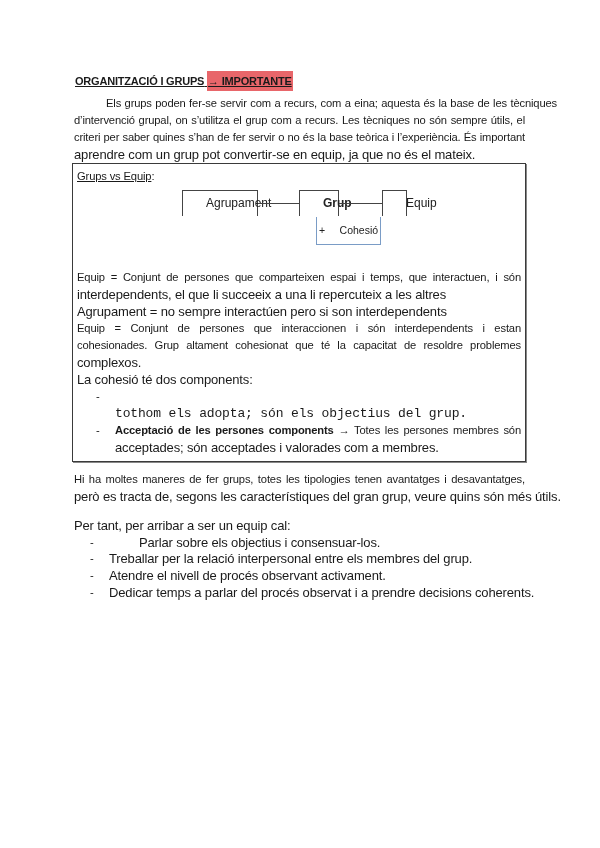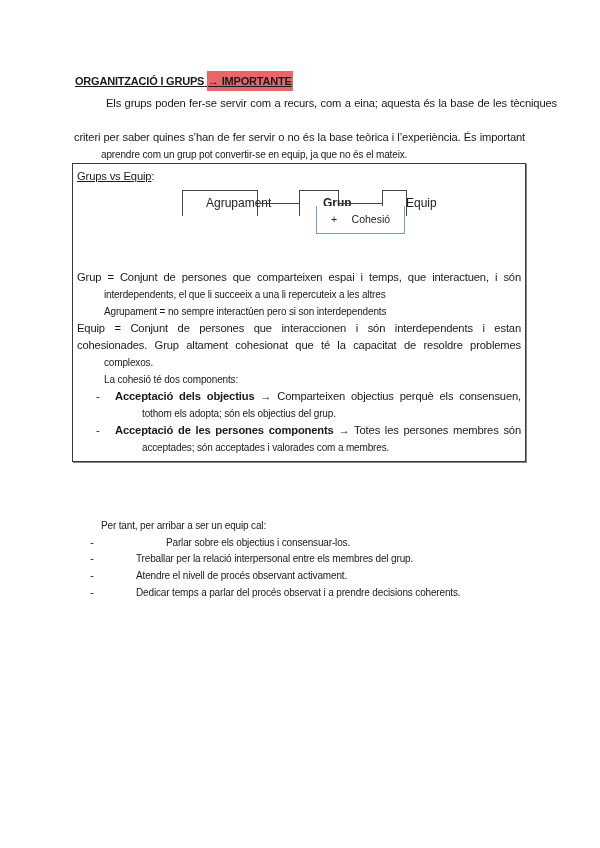--- a/index.html
+++ b/index.html
@@ -2,23 +2,22 @@
 <html><head>
 <meta charset="utf-8">
 <style>
   html, body { margin: 0; padding: 0; }
   body {
     width: 600px; height: 848px; background: #ffffff; position: relative;
     font-family: "Liberation Sans", sans-serif; color: #1a1a1a; overflow: hidden;
   }
   .page { position: absolute; left: 0; top: 0; width: 600px; height: 848px; }
   .line {
-    position: absolute; left: 74px; font-size: 10px; line-height: 17px; white-space: nowrap;
+    position: absolute; left: 74px; font-size: 13px; line-height: 17px; white-space: nowrap;
     letter-spacing: -0.15px;
-    margin-left: 27px;
   }
   .just {
     position: absolute; font-size: 11.2px; line-height: 17px; text-align: justify;
     text-align-last: justify; white-space: normal; letter-spacing: -0.15px;
   }
   .title {
     position: absolute; left: 75px; top: 74px; font-size: 11px; font-weight: bold;
     text-decoration: underline; line-height: 14px; white-space: nowrap; letter-spacing: -0.2px;
   }
   .title .hl {
@@ -50,52 +49,54 @@
 <body>
 
 <div class="page">
 
   <div class="title">
     <span>ORGANITZACIÓ I GRUPS</span>
     <span class="hl">→ IMPORTANTE</span>
   </div>
 
   <div class="just" style="left:74px; top:95px; width:451px;margin-left:32px;">Els grups poden fer-se servir com a recurs, com a eina; aquesta és la base de les tècniques</div>
+  <div class="just" style="left:74px; top:112px; width:451px;">d’intervenció grupal, on s’utilitza el grup com a recurs. Les tècniques no són sempre útils, el</div>
   <div class="just" style="left:74px; top:129px; width:451px;">criteri per saber quines s’han de fer servir o no és la base teòrica i l’experiència. És important</div>
   <div class="line" style="top:146px;">aprendre com un grup pot convertir-se en equip, ja que no és el mateix.</div>
 
   <div class="box"></div>
   <div class="box-heading"><span>Grups vs Equip</span><span style="text-decoration:none;display:inline-block;">:</span></div>
 
   <div>
     <div class="dnode" style="left:182px; top:190px; width:76px; height:26px;">Agrupament</div>
     <div class="dline" style="left:258px; top:203px; width:41px;"></div>
     <div class="dnode" style="left:299px; top:190px; width:40px; height:26px;font-weight:bold;">Grup</div>
     <div class="dline" style="left:339px; top:203px; width:43px;"></div>
     <div class="dnode" style="left:382px; top:190px; width:25px; height:26px;">Equip</div>
-    <div class="cohesio" style="left:316px; top:206px; width:89px; height:28px; white-space:pre;text-align:center;">+     Cohesió</div>
+    <div class="cohesio" style="left:316px; top:217px; width:65px; height:28px; white-space:pre;text-align:center;">+     Cohesió</div>
   </div>
 
-  <div class="just" style="left:77px; top:269px; width:444px;">Grup = Conjunt de persones que comparteixen espai i temps, que interactuen, i són</div>
+  <div class="just" style="left:77px; top:269px; width:444px;">Equip = Conjunt de persones que comparteixen espai i temps, que interactuen, i són</div>
   <div class="line" style="left:77px; top:286px;">interdependents, el que li succeeix a una li repercuteix a les altres</div>
   <div class="line" style="left:77px; top:303px;">Agrupament = no sempre interactúen pero si son interdependents</div>
   <div class="just" style="left:77px; top:320px; width:444px;">Equip = Conjunt de persones que interaccionen i són interdependents i estan</div>
   <div class="just" style="left:77px; top:337px; width:444px;">cohesionades. Grup altament cohesionat que té la capacitat de resoldre problemes</div>
   <div class="line" style="left:77px; top:354px;">complexos.</div>
 
   <div class="line" style="left:77px; top:371px;">La cohesió té dos components:</div>
 
   <div class="dash" style="left:96px; top:388px;">-</div>
-  <div class="just" style="left:115px; top:388px; width:406px;"><b>Acceptació dels objectius</b><span> → Comparteixen objectius perquè els consensuen,</span></div>
-  <div class="line" style="left:115px; top:405px;">tothom els adopta; són els objectius del grup.</div>
+  <div class="line" style="left:115px; top:405px;font-family:Liberation Mono, monospace;">tothom els adopta; són els objectius del grup.</div>
 
   <div class="dash" style="left:96px; top:422px;">-</div>
   <div class="just" style="left:115px; top:422px; width:406px;"><b>Acceptació de les persones components</b><span> → Totes les persones membres són</span></div>
   <div class="line" style="left:115px; top:439px;">acceptades; són acceptades i valorades com a membres.</div>
 
+  <div class="just" style="left:74px; top:471px; width:451px;">Hi ha moltes maneres de fer grups, totes les tipologies tenen avantatges i desavantatges,</div>
+  <div class="line" style="top:488px;">però es tracta de, segons les característiques del gran grup, veure quins són més útils.</div>
 
   <div class="line" style="top:517px;">Per tant, per arribar a ser un equip cal:</div>
 
   <div class="dash" style="left:90px; top:534px;">-</div>
   <div class="line" style="left:109px; top:534px;padding-left:30px;">Parlar sobre els objectius i consensuar-los.</div>
 
   <div class="dash" style="left:90px; top:550px;">-</div>
   <div class="line" style="left:109px; top:550px;">Treballar per la relació interpersonal entre els membres del grup.</div>
 
   <div class="dash" style="left:90px; top:567px;">-</div>

